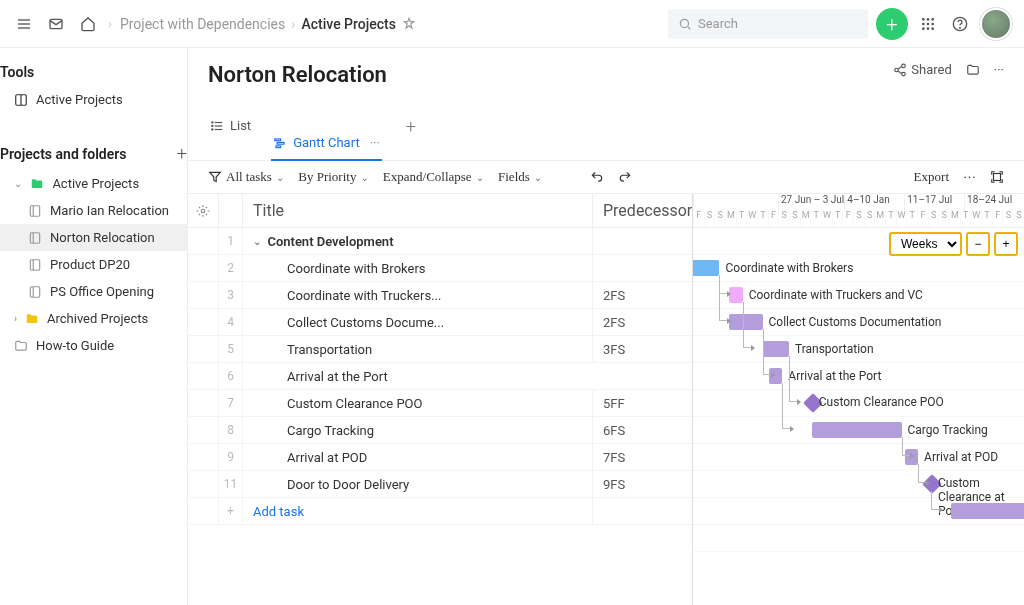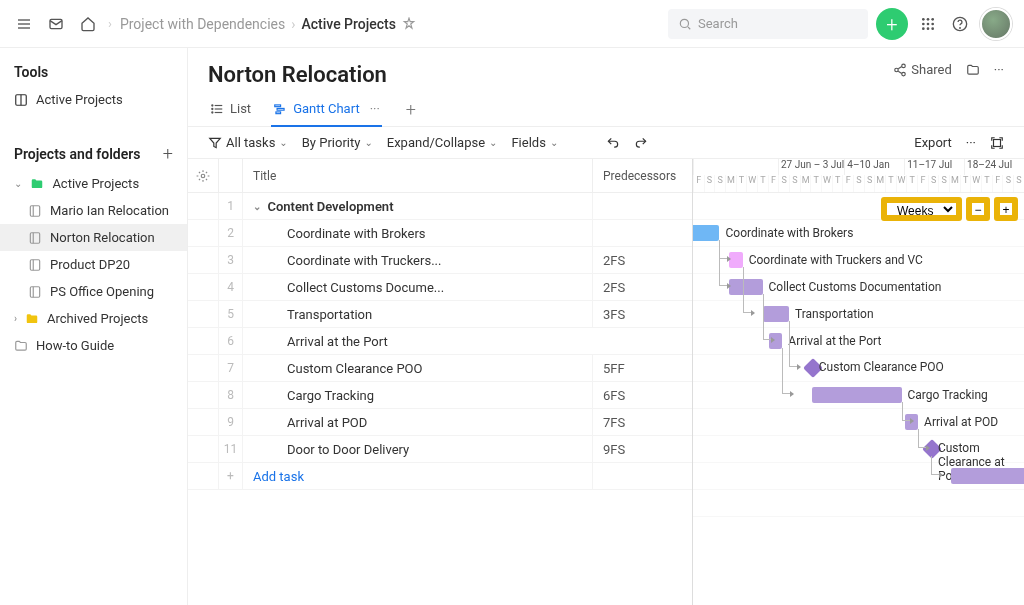--- a/index.html
+++ b/index.html
@@ -11,49 +11,49 @@
 .breadcrumb { display: flex; align-items: center; gap: 6px; color: #999; font-size: 14px; }
 .breadcrumb .cur { color: #333; font-weight: 500; }
 .topbar .spacer { flex: 1; }
 .search { width: 200px; height: 30px; background: #f4f5f7; border-radius: 4px; display: flex; align-items: center; padding: 0 10px; color: #999; gap: 6px; }
 .add-btn { width: 32px; height: 32px; border-radius: 50%; background: #2ecc71; color: #fff; display: flex; align-items: center; justify-content: center; font-size: 20px; font-weight: 300; cursor: pointer; }
 .avatar { width: 32px; height: 32px; border-radius: 50%; background: #d0d0d0 center/cover; border: 2px solid #fff; box-shadow: 0 0 0 1px #ddd; }
 
 
 .layout { display: flex; height: calc(605px - 48px); }
 .sidebar { width: 188px; border-right: 1px solid #eee; padding: 12px 0; overflow-y: auto; }
-.side-section { padding: 4px 14px 6px; font-weight: 600; color: #222; font-size: 14px; display: flex; align-items: center; justify-content: space-between; }
+.side-section { padding: 4px 0 6px; font-weight: 600; color: #222; font-size: 14px; display: flex; align-items: center; justify-content: space-between; }
 .side-item { padding: 6px 14px 6px 14px; display: flex; align-items: center; gap: 8px; color: #333; cursor: pointer; font-size: 13px; }
 .side-item.active { background: #f0f0f0; }
 .side-item.sub { padding-left: 28px; }
 .side-item svg, .side-section svg { flex-shrink: 0; }
 .folder-green { color: #2ecc71; }
 .folder-yellow { color: #f1c40f; }
 
 
 .main { flex: 1; display: flex; flex-direction: column; overflow: hidden; }
 .page-header { padding: 14px 20px 0; display: flex; align-items: flex-start; justify-content: space-between; }
 .page-title { font-size: 22px; font-weight: 600; color: #222; }
 .page-actions { display: flex; align-items: center; gap: 14px; color: #555; }
 .page-actions .act { display: flex; align-items: center; gap: 4px; cursor: pointer; font-size: 13px; }
 
 .tabs { display: flex; align-items: center; gap: 18px; padding: 6px 20px 0; border-bottom: 1px solid #eee; }
 .tab { display: flex; align-items: center; gap: 6px; padding: 8px 2px 10px; color: #555; cursor: pointer; font-size: 13px; position: relative; }
-.tab.active { color: #1a73e8; }
+.tab.active { color: #1a73e8; margin-top: 34px; }
 .tab.active::after { content: ''; position: absolute; left: 0; right: 0; bottom: -1px; height: 2px; background: #1a73e8; }
 .tab-add { color: #777; cursor: pointer; padding: 0 6px; font-size: 18px; font-weight: 300; }
 
 .toolbar { display: flex; align-items: center; padding: 8px 20px; gap: 14px; font-size: 13px; color: #333; border-bottom: 1px solid #eee; }
-.tool { display: flex; align-items: center; gap: 4px; cursor: pointer; }
+.tool { display: flex; align-items: center; gap: 4px; cursor: pointer; font-family: Liberation Serif, serif; }
 .tool .caret { font-size: 10px; color: #777; }
 .toolbar .spacer { flex: 1; }
 
 .gantt-wrap { flex: 1; display: flex; overflow: hidden; position: relative; }
 .task-table { width: 505px; border-right: 1px solid #ddd; overflow: hidden; background: #fff; flex-shrink: 0; }
-.tt-head { display: flex; height: 34px; align-items: stretch; border-bottom: 1px solid #eee; font-size: 12px; color: #555; }
+.tt-head { display: flex; height: 34px; align-items: stretch; border-bottom: 1px solid #eee; font-size: 16px; color: #555; }
 .tt-head .c-gear { width: 30px; display: flex; align-items: center; justify-content: center; }
 .tt-head .c-num { width: 24px; border-left: 1px solid #eee; display: flex; align-items: center; justify-content: center; }
 .tt-head .c-title { flex: 1; border-left: 1px solid #eee; padding: 0 10px; display: flex; align-items: center; }
 .tt-head .c-pred { width: 100px; border-left: 1px solid #eee; padding: 0 10px; display: flex; align-items: center; }
 .tt-row { display: flex; height: 27px; align-items: stretch; border-bottom: 1px solid #f3f3f3; font-size: 13px; }
 .tt-row .c-gear { width: 30px; }
 .tt-row .c-num { width: 24px; border-left: 1px solid #f3f3f3; display: flex; align-items: center; justify-content: center; color: #bbb; font-size: 12px; }
 .tt-row .c-title { flex: 1; border-left: 1px solid #f3f3f3; padding: 0 10px; display: flex; align-items: center; white-space: nowrap; overflow: hidden; text-overflow: ellipsis; }
 .tt-row .c-pred { width: 100px; border-left: 1px solid #f3f3f3; padding: 0 10px; display: flex; align-items: center; color: #555; }
 .tt-row.group .c-title { font-weight: 600; }
@@ -73,21 +73,21 @@
 .bar-label { position: absolute; left: 100%; margin-left: 6px; white-space: nowrap; font-size: 12px; color: #333; }
 .bar.blue { background: #6fb7f5; }
 .bar.red { background: #f0abfc; }
 .bar.purple { background: #b39ddb; }
 .diamond { position: absolute; width: 14px; height: 14px; top: 6px; transform: rotate(45deg); border-radius: 2px; }
 .diamond.purple { background: #9575cd; }
 .dep-line { position: absolute; border-left: 1px solid #bbb; border-bottom: 1px solid #bbb; pointer-events: none; }
 .dep-arrow { position: absolute; width: 0; height: 0; border-top: 3px solid transparent; border-bottom: 3px solid transparent; border-left: 4px solid #999; }
 
 .zoom-ctrl { position: absolute; top: 38px; right: 6px; display: flex; gap: 4px; background: #fff; }
-.zoom-ctrl select, .zoom-ctrl button { height: 24px; border: 6px solid #eab308; background: #fff; border-radius: 3px; font-size: 12px; padding: 0 6px; cursor: pointer; }
+.zoom-ctrl select, .zoom-ctrl button { height: 24px; border: 2px solid #eab308; background: #fff; border-radius: 3px; font-size: 12px; padding: 0 6px; cursor: pointer; }
 .zoom-ctrl button { width: 24px; padding: 0; }
 
 svg.ico { width: 16px; height: 16px; }
 svg.ico14 { width: 14px; height: 14px; }
 </style>
 </head>
 <body>
 
 <div class="topbar">
   <div class="icon-btn">

